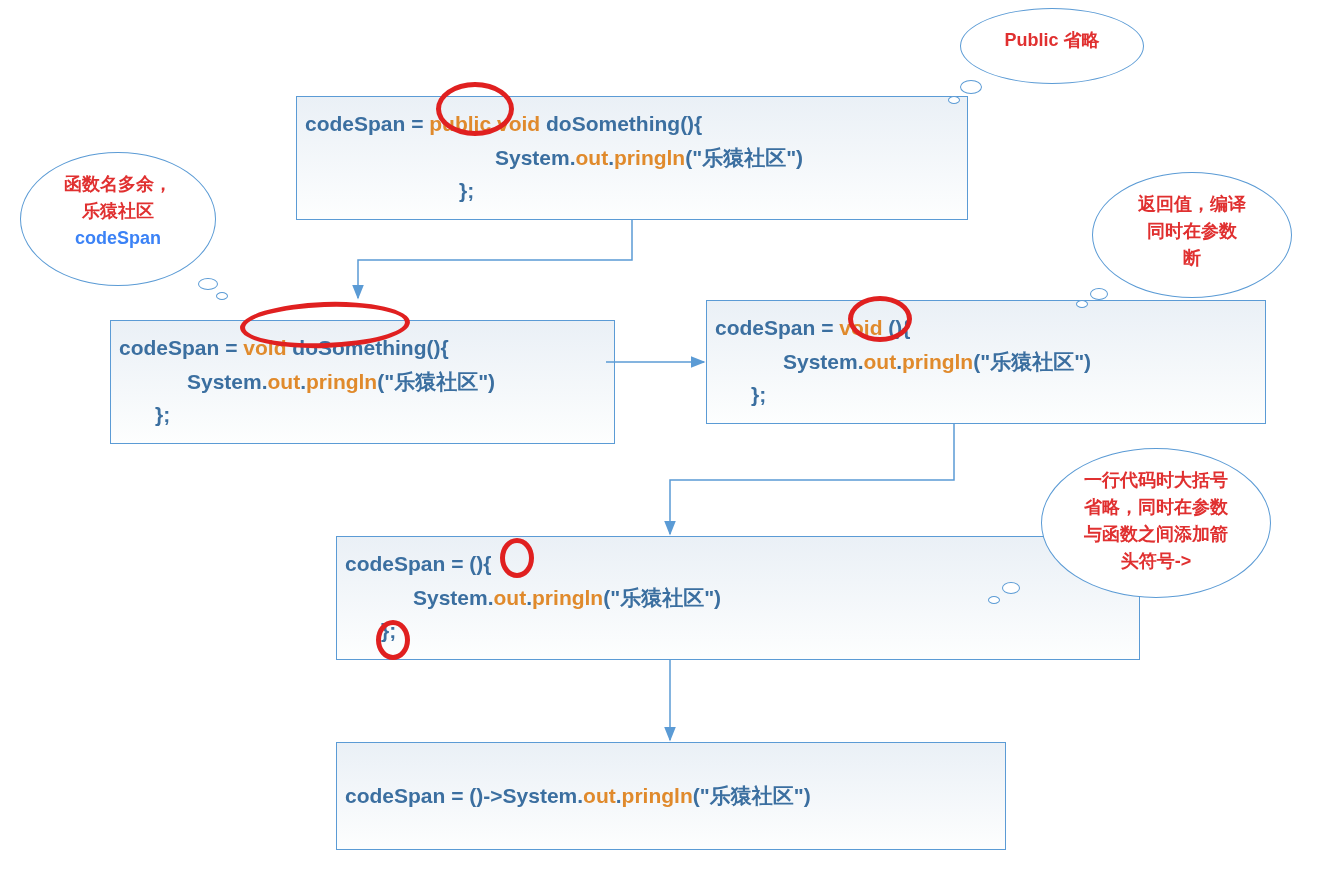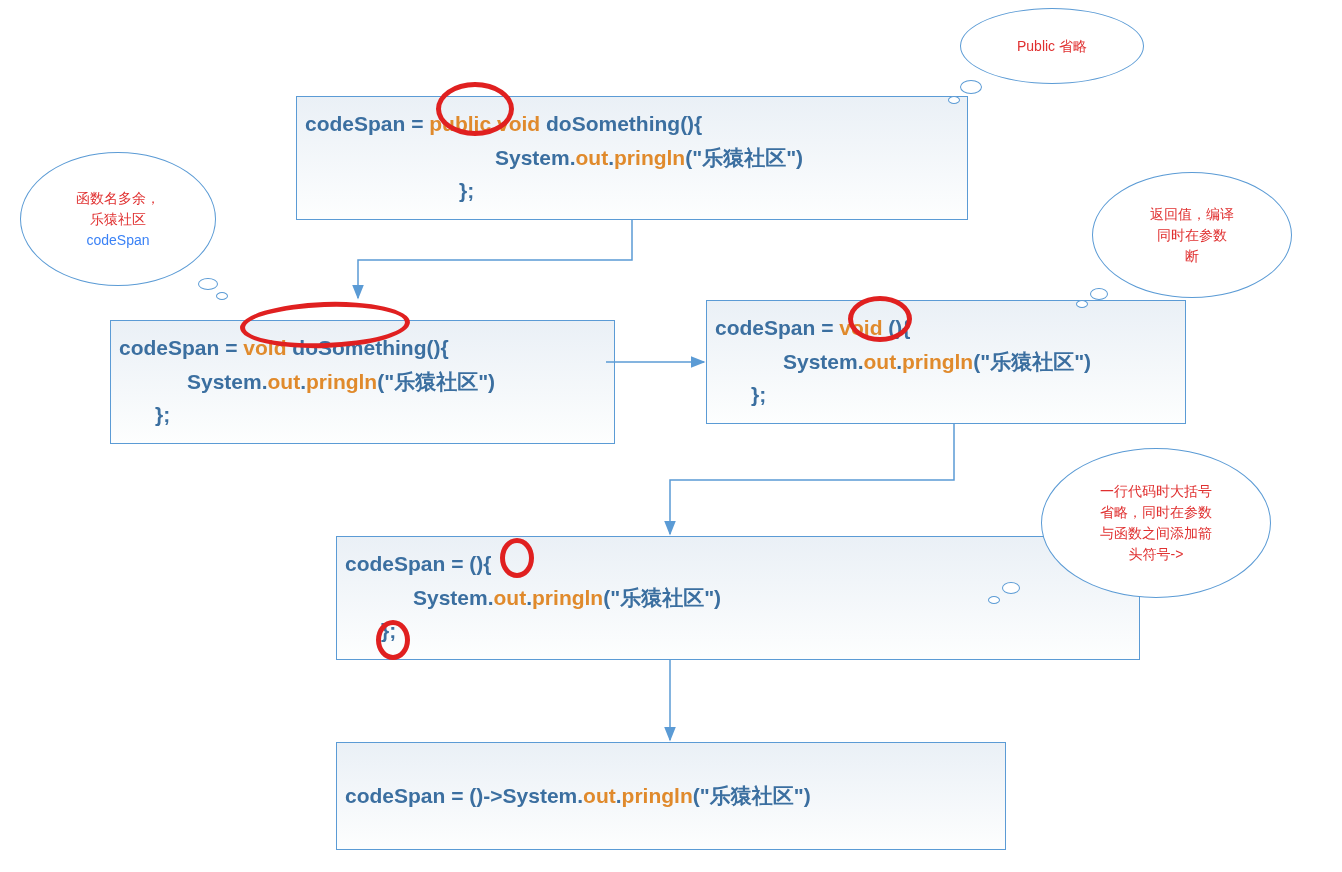--- a/index.html
+++ b/index.html
@@ -20,25 +20,24 @@
       color: #3b6fa0;
       font-weight: 600;
     }
     .code-box .orange { color: #e08a2c; }
     .callout {
       position: absolute;
       background: #ffffff;
       border: 1px solid #5b9bd5;
       border-radius: 50%;
       display: flex;
-      align-items: center;
       justify-content: center;
       text-align: center;
-      font-size: 14px;
-      font-weight: 400;
+      font-size: 18px;
+      font-weight: 700;
       line-height: 1.5;
       padding: 18px;
     }
     .callout .red { color: #e03030; }
     .callout .orange { color: #3b82f6; }
     .callout-tail {
       position: absolute;
       background: #ffffff;
       border: 1px solid #5b9bd5;
       border-radius: 50%;
@@ -77,21 +76,21 @@
     <span>codeSpan = </span><span class="orange">void</span><span> doSomething(){</span>
   </div>
   <div style="padding-left:68px;">
     <span>System.</span><span class="orange">out</span><span>.</span><span class="orange">pringln</span><span>("乐猿社区")</span>
   </div>
   <div style="padding-left:36px;">
     <span>};</span>
   </div>
 </div>
 
-<div class="code-box" style="left:706px; top:300px; width:480px; height:124px;">
+<div class="code-box" style="left:706px; top:300px; width:560px; height:124px;">
   <div>
     <span>codeSpan = </span><span class="orange">void</span><span> (){</span>
   </div>
   <div style="padding-left:68px;">
     <span>System.</span><span class="orange">out</span><span>.</span><span class="orange">pringln</span><span>("乐猿社区")</span>
   </div>
   <div style="padding-left:36px;">
     <span>};</span>
   </div>
 </div>

